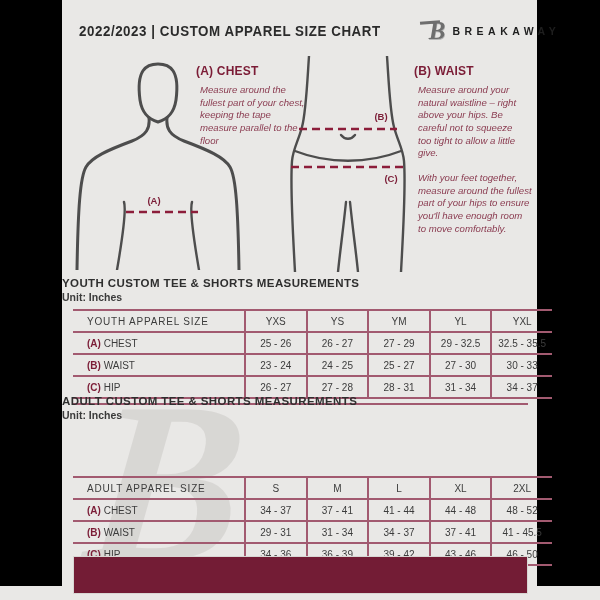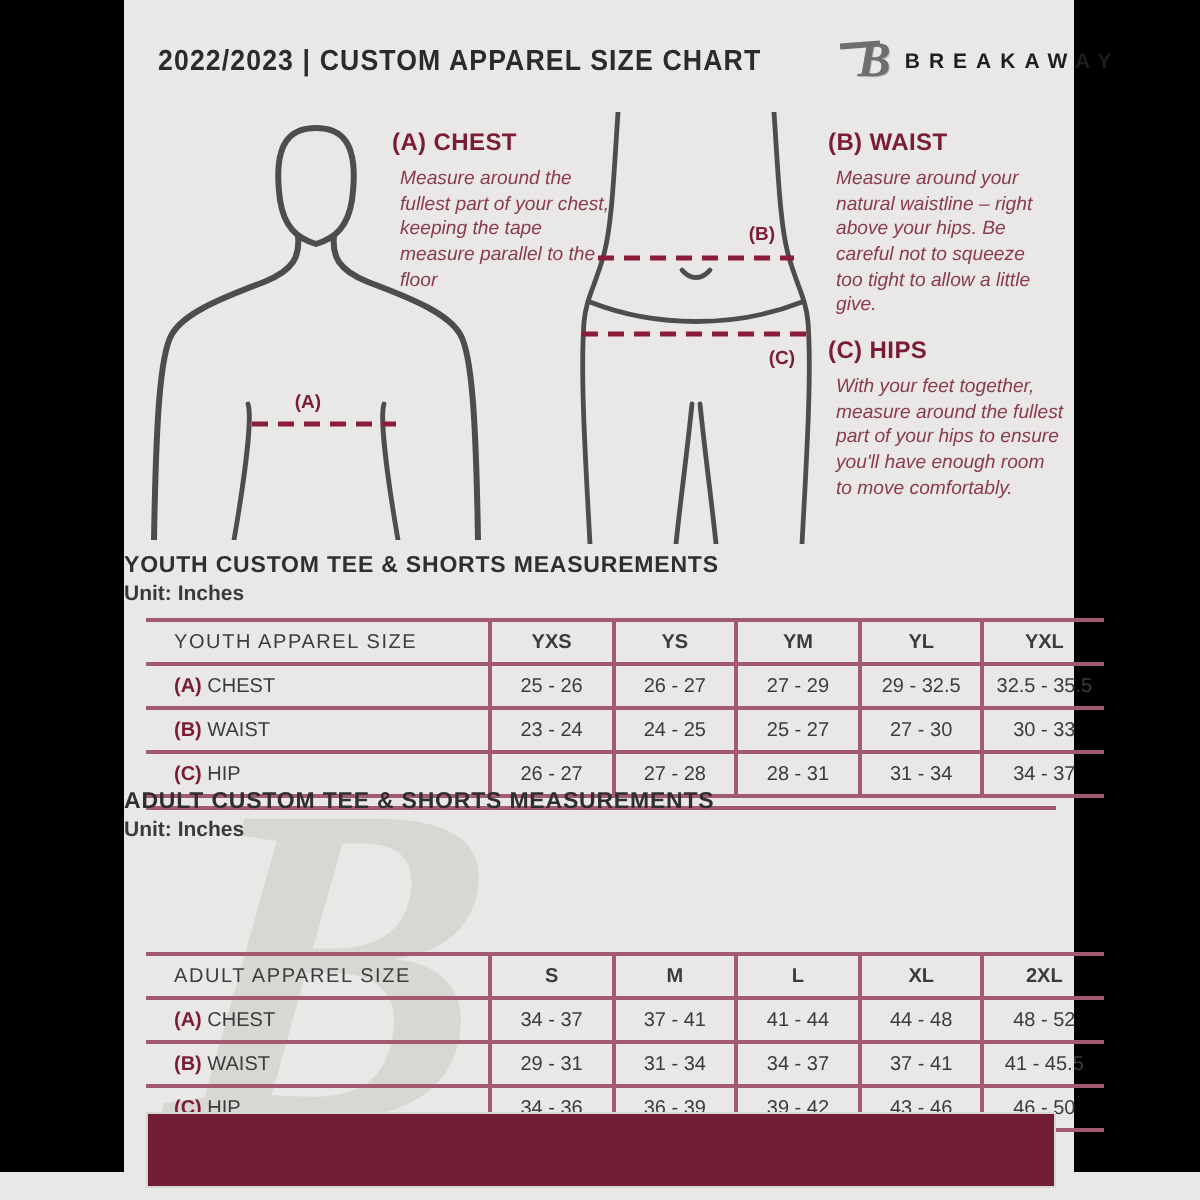--- a/index.html
+++ b/index.html
@@ -40,21 +40,21 @@
   .sec-title .t{font-size:11.5px;font-weight:bold;color:#2f2f2f;letter-spacing:0.4px;}
   .sec-title .u{font-size:10.5px;font-weight:bold;color:#3a3a3a;margin-top:2px;}
 
   
   .tblwrap{position:absolute;left:11px;width:455px;border-bottom:2px solid #a25a70;
            padding-bottom:4px;z-index:2;}
   table{width:455px;border-collapse:collapse;table-layout:fixed;}
   table{border-top:2px solid #a25a70;}
   tr{border-bottom:2px solid #a25a70;}
   td,th{height:20px;font-size:10px;color:#3c3c3c;padding:0;}
-  th{font-weight:bold;}
+  th{font-weight:normal;}
   td.lab,th.lab{width:157px;text-align:left;padding-left:14px;}
   th.lab{font-weight:normal;letter-spacing:0.8px;font-size:10px;}
   td.val,th.val{width:59.6px;text-align:center;border-left:2px solid #a25a70;}
   .key{color:#7b1c36;font-weight:bold;}
 
   
   .footer-bar{position:absolute;left:11px;top:556px;width:453px;height:36px;
               background:#731c35;border:1px solid #d8d6d3;z-index:2;}
 
   svg{display:block;}
@@ -111,21 +111,20 @@
         <text class="marker" x="99" y="64" text-anchor="middle">(B)</text>
         <text class="marker" x="109" y="126" text-anchor="middle">(C)</text>
       </svg>
 
       <div class="ins" style="left:352px;top:12px;width:118px;">
         <h3>(B) WAIST</h3>
         <p>Measure around your natural waistline – right above your hips. Be careful not to squeeze too tight to allow a little give.</p>
       </div>
 
       <div class="ins" style="left:352px;top:116px;width:122px;">
-        <h3>(C) HIPS</h3>
         <p>With your feet together, measure around the fullest part of your hips to ensure you'll have enough room to move comfortably.</p>
       </div>
     </div>
 
     <div class="sec-title" style="top:277px;">
       <div class="t">YOUTH CUSTOM TEE &amp; SHORTS MEASUREMENTS</div>
       <div class="u">Unit: Inches</div>
     </div>
 
     <div class="tblwrap" style="top:309px;">

